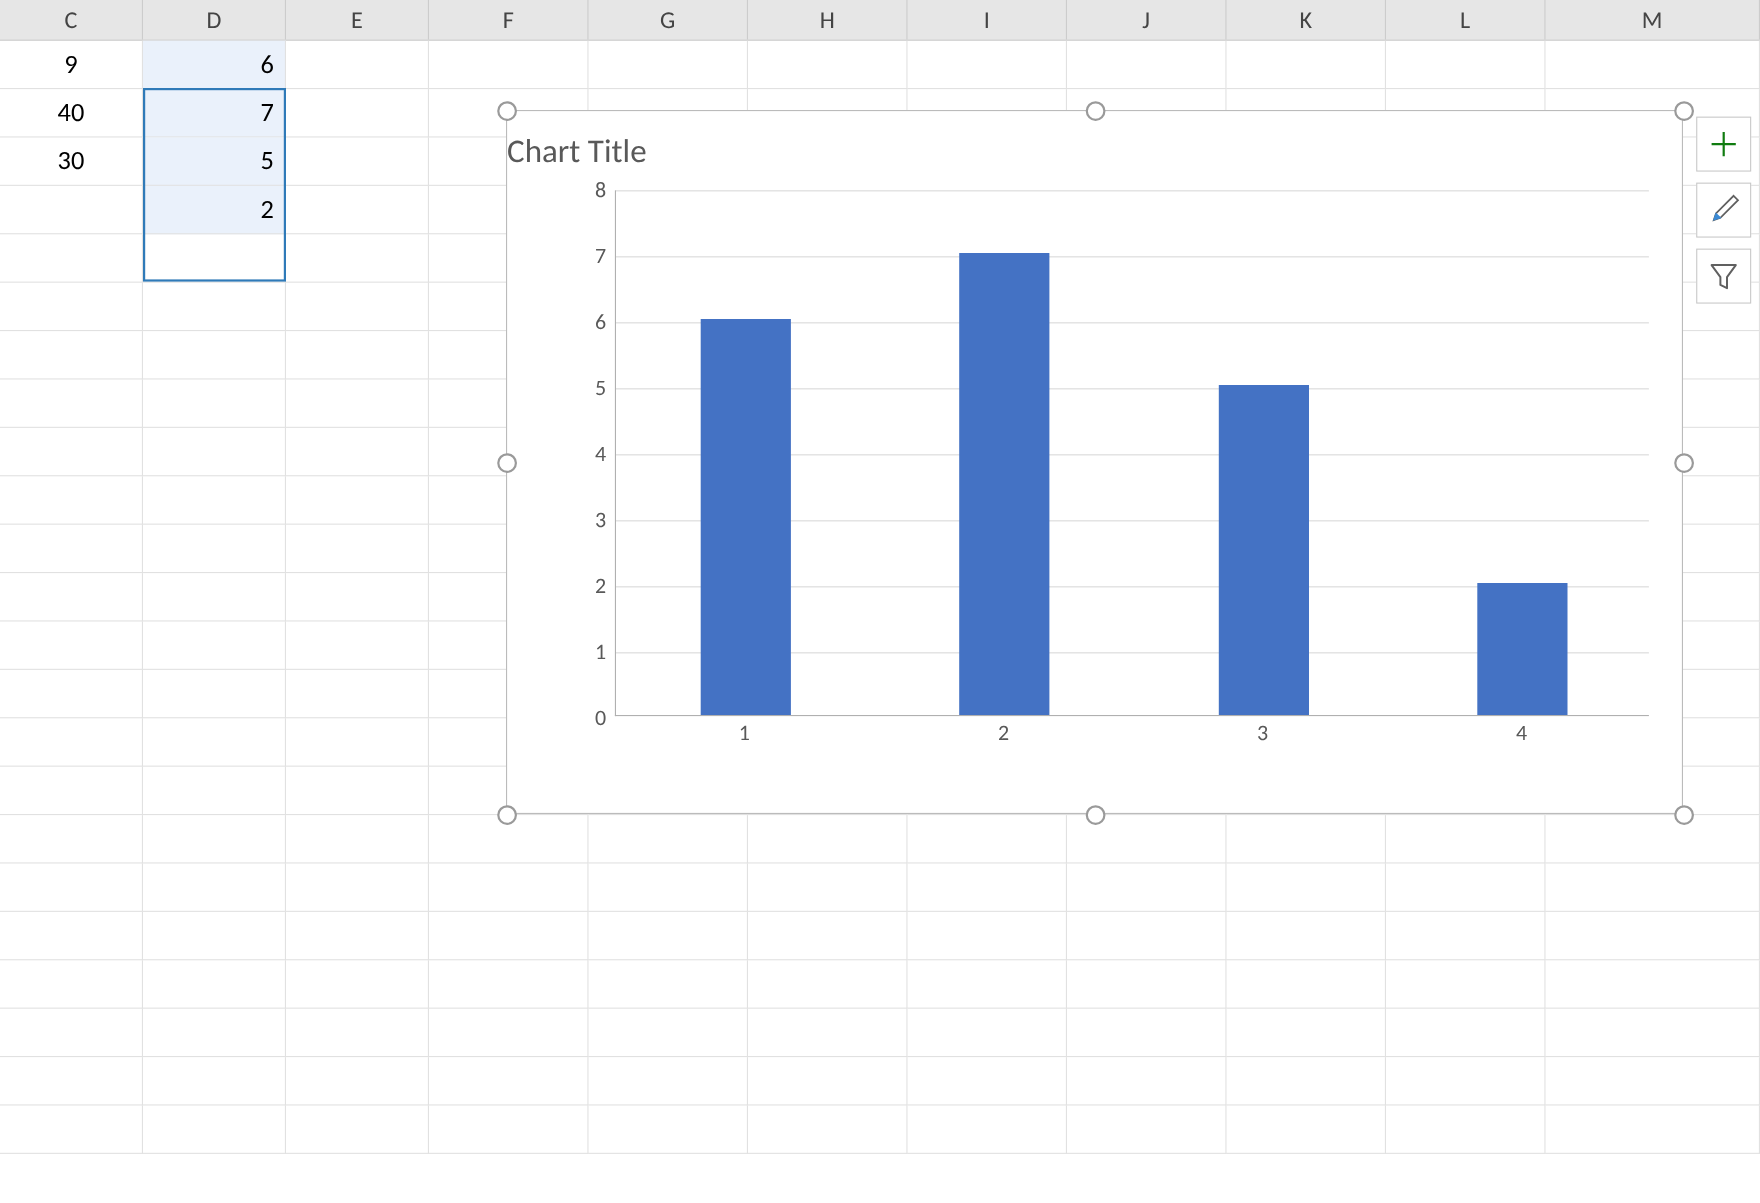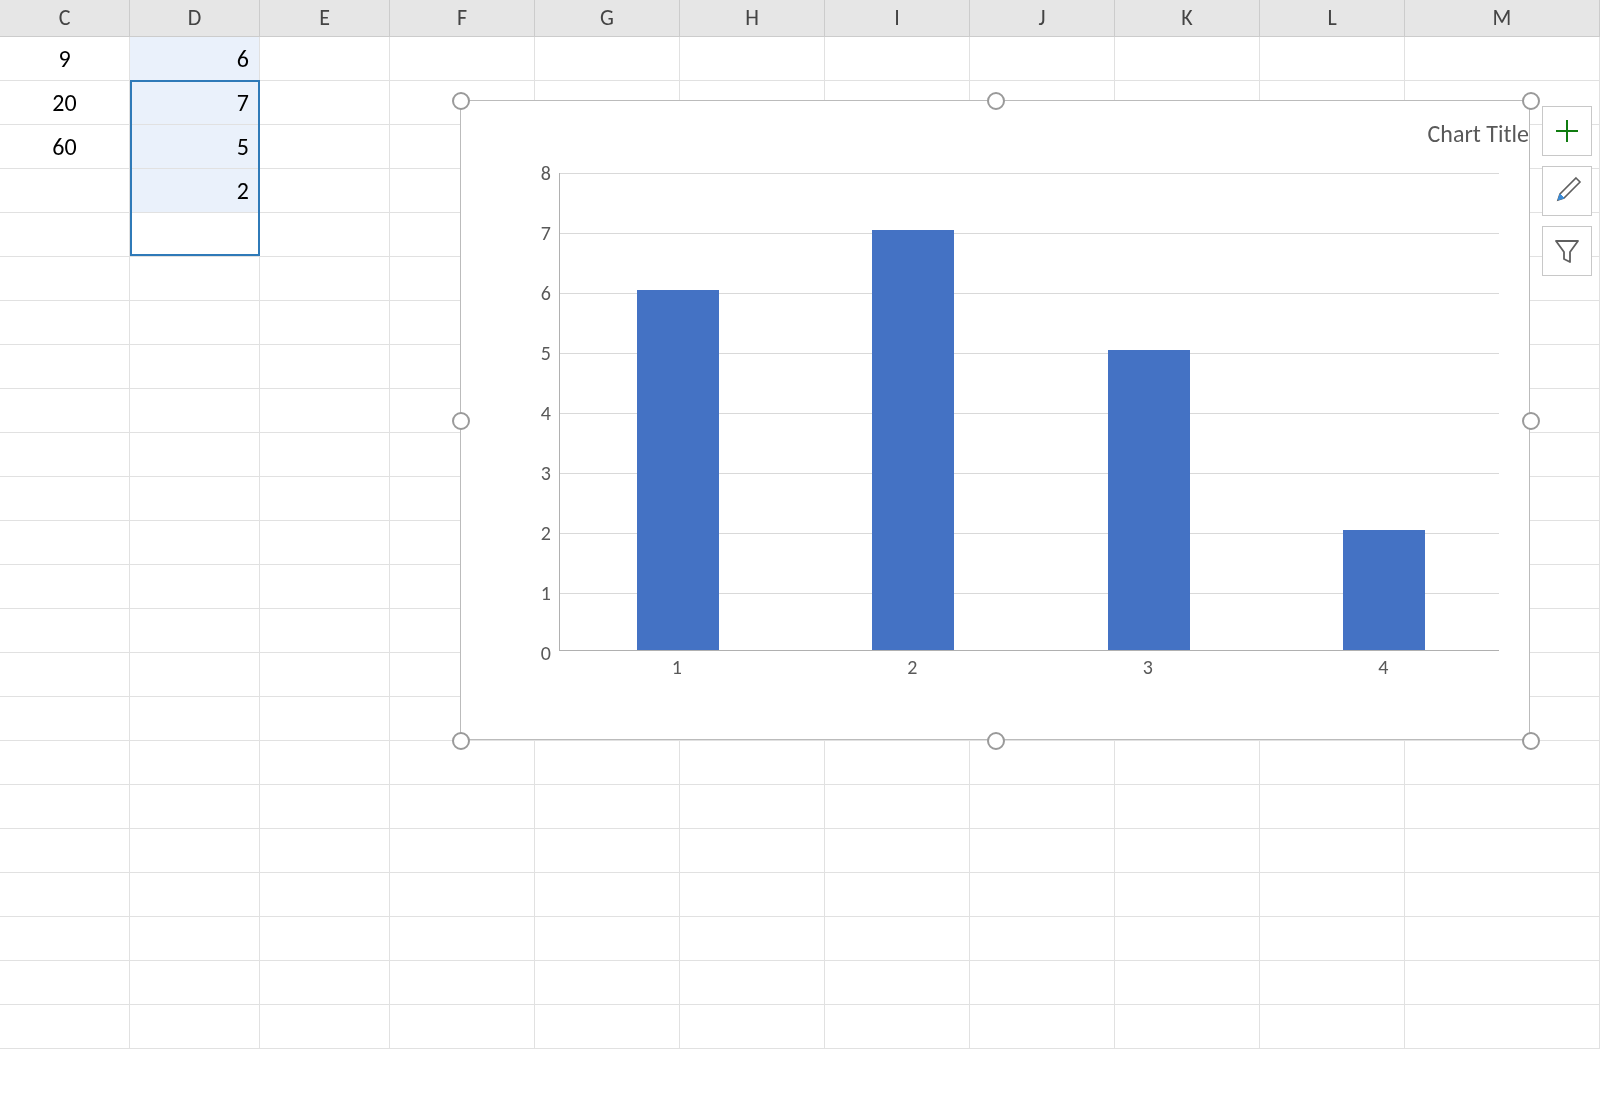--- a/index.html
+++ b/index.html
@@ -74,22 +74,22 @@
   .sel-handle {
     position: absolute;
     width: 18px;
     height: 18px;
     background: #fff;
     border: 2px solid #9a9a9a;
     border-radius: 50%;
     box-sizing: border-box;
   }
   .chart-title {
-    text-align: right;
-    font-size: 24px;
+    text-align: left;
+    font-size: 30px;
     color: #595959;
     padding-top: 18px;
   }
   .plot-area {
     position: absolute;
     left: 60px;
     right: 30px;
     top: 72px;
     bottom: 60px;
   }
@@ -172,38 +172,38 @@
         <div class="cell" style="width: 145px;"></div>
         <div class="cell" style="width: 145px;"></div>
         <div class="cell" style="width: 145px;"></div>
         <div class="cell" style="width: 145px;"></div>
         <div class="cell" style="width: 145px;"></div>
         <div class="cell" style="width: 145px;"></div>
         <div class="cell" style="width: 195px;"></div>
       </div>
       <div class="row">
         <div class="cell center" style="width: 130px;">
-          <span>20</span>
+          <span>40</span>
         </div>
         <div class="cell right sel" style="width: 130px;">
           <span>7</span>
         </div>
         <div class="cell" style="width: 130px;"></div>
         <div class="cell" style="width: 145px;"></div>
         <div class="cell" style="width: 145px;"></div>
         <div class="cell" style="width: 145px;"></div>
         <div class="cell" style="width: 145px;"></div>
         <div class="cell" style="width: 145px;"></div>
         <div class="cell" style="width: 145px;"></div>
         <div class="cell" style="width: 145px;"></div>
         <div class="cell" style="width: 195px;"></div>
       </div>
       <div class="row">
         <div class="cell center" style="width: 130px;">
-          <span>60</span>
+          <span>30</span>
         </div>
         <div class="cell right sel" style="width: 130px;">
           <span>5</span>
         </div>
         <div class="cell" style="width: 130px;"></div>
         <div class="cell" style="width: 145px;"></div>
         <div class="cell" style="width: 145px;"></div>
         <div class="cell" style="width: 145px;"></div>
         <div class="cell" style="width: 145px;"></div>
         <div class="cell" style="width: 145px;"></div>

